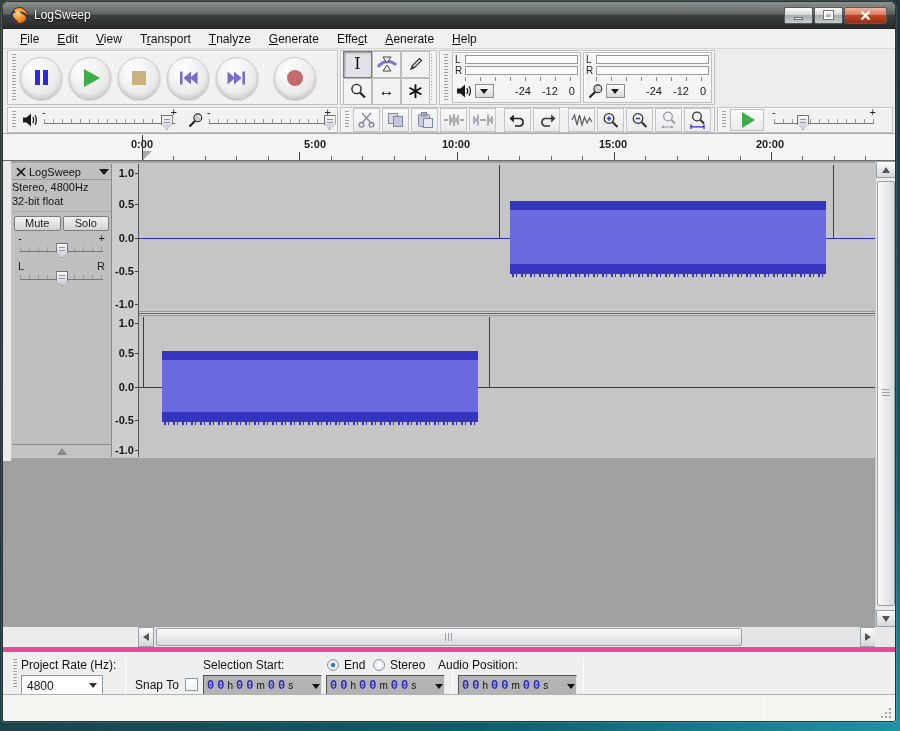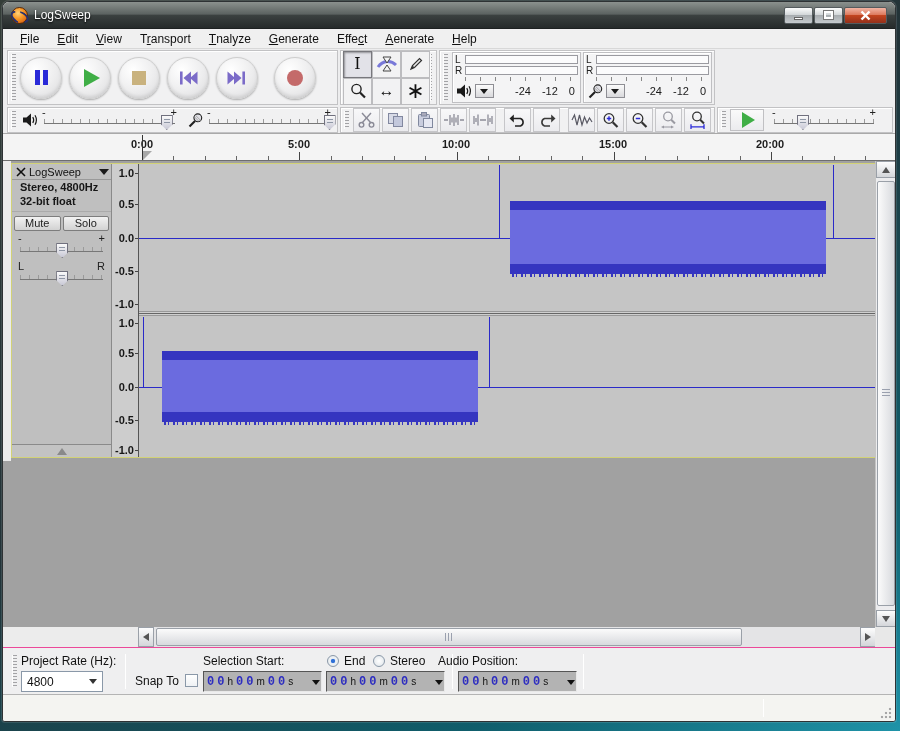--- a/index.html
+++ b/index.html
@@ -98,21 +98,21 @@
 
   
   .trackarea{position:absolute;left:0;top:159px;right:0;height:466px;background:#a1a1a1;}
   .leftstrip{position:absolute;left:0;top:0;width:8px;height:300px;background:#ebebeb;}
   .track{position:absolute;left:8px;top:2px;width:866px;height:295px;border:1px solid #d2d276;background:#bfbfbf;display:flex;}
   .tpanel{width:100px;background:#bfbfbf;border-right:1px solid #8a8a8a;position:relative;}
   .tp-head{height:16px;display:flex;align-items:center;border-bottom:1px solid #999;padding:0 2px;}
   .tp-close{width:13px;height:13px;display:flex;align-items:center;justify-content:center;border:0;background:transparent;padding:0;}
   .tp-name{flex:1;font-size:11px;color:#111;padding-left:2px;white-space:nowrap;overflow:hidden;}
   .tp-dd{width:0;height:0;border:5px solid transparent;border-top:6px solid #1a1a1a;margin-top:5px;}
-  .tp-info{font-size:11px;color:#161616;padding:1px 3px 0 8px;line-height:13px;font-weight:bold;}
+  .tp-info{font-size:11px;color:#161616;padding:1px 3px 0 0;line-height:13px;}
   .ms-row{display:flex;gap:2px;padding:4px 2px 2px 2px;border-top:1px solid #aaa;margin-top:3px;}
   .msbtn{flex:1;height:15px;font-size:11px;color:#222;border:1px solid #7d7d7d;border-radius:2px;
     background:linear-gradient(#f2f2f2,#d2d2d2);padding:0;line-height:1;}
   .tp-slider{position:relative;height:27px;margin:1px 6px 0 6px;}
   .tp-collapse{position:absolute;left:0;right:0;bottom:0;height:13px;border-top:1px solid #8a8a8a;
     background:#c3c3c3;display:flex;align-items:center;justify-content:center;padding:0;border-left:0;border-right:0;border-bottom:0;}
   .tri-up{width:0;height:0;border-left:5px solid transparent;border-right:5px solid transparent;border-bottom:7px solid #8a8a8a;}
   .vruler{width:27px;background:#cdcdcd;border-right:1px solid #555;position:relative;}
   .vr-ch{position:relative;}
   .vr-lab{position:absolute;right:4px;transform:translateY(-50%);font-size:11px;font-weight:bold;color:#161616;white-space:nowrap;}
@@ -142,21 +142,21 @@
   .hscrollrow{position:absolute;left:0;top:625px;right:0;height:20px;background:#ececec;}
   .hsb{position:absolute;left:135px;top:0;width:739px;height:20px;background:#e4e4e6;}
   .hbtn{position:absolute;top:0;width:16px;height:20px;border:1px solid #9aa0a8;
     background:linear-gradient(#fdfdfd,#d4d6da);display:flex;align-items:center;justify-content:center;padding:0;}
   .hthumb{position:absolute;left:18px;top:1px;width:586px;height:18px;border:1px solid #9aa0a8;border-radius:2px;
     background:linear-gradient(#fbfbfb,#d8dade);display:flex;align-items:center;justify-content:center;}
   .hthumb .gl{width:9px;height:8px;background:repeating-linear-gradient(to right,#9aa0ae 0 1px,transparent 1px 3px);}
   .corner{position:absolute;right:0;top:0;width:20px;height:20px;background:#e8e8e8;}
 
   
-  .selbar{position:absolute;left:0;top:645px;right:0;height:47px;background:#efeff0;border-top:1px solid #ec4899;}
+  .selbar{position:absolute;left:0;top:645px;right:0;height:47px;background:#efeff0;border-top:5px solid #ec4899;}
   .selbar .grip{position:absolute;left:6px;top:4px;bottom:4px;}
   .sb-label{position:absolute;font-size:12px;color:#111;white-space:nowrap;}
   .combo{position:absolute;width:82px;height:21px;border:1px solid #8a98a8;background:#fff;
     display:flex;align-items:center;font-size:12px;color:#111;padding-left:5px;}
   .combo-arrow{margin-left:auto;margin-right:5px;width:0;height:0;border:4px solid transparent;border-top:5px solid #333;margin-top:4px;}
   .vsep{position:absolute;width:1px;background:#c3c3c3;border-right:1px solid #fff;}
   .checkbox{position:absolute;width:13px;height:13px;border:1px solid #8a98a8;background:linear-gradient(#fff,#eef1f4);}
   .radio{position:absolute;width:12px;height:12px;border-radius:50%;border:1px solid #8a98a8;background:radial-gradient(#fff,#dde3e8);}
   .radio.checked::after{content:"";position:absolute;left:3px;top:3px;width:4px;height:4px;border-radius:50%;background:#2f6fd6;box-shadow:0 0 1px #2f6fd6;}
   .timefield{position:absolute;width:119px;height:21px;background:#b3b3b3;
@@ -480,21 +480,21 @@
         <span class="sl-max">+</span>
         <span class="sl-ticks"></span>
             <span class="sl-line"></span>
         <span class="thumb" style="left:24%;"></span>
       </div>
     </div>
   </div>
 
   <div class="rulerrow">
     <span class="rlabel" style="left:139px;">0:00</span>
-    <span class="rlabel" style="left:296px;text-align:center;">5:00</span>
+    <span class="rlabel" style="left:312px;text-align:center;">5:00</span>
     <span class="rlabel" style="left:453px;">10:00</span>
     <span class="rlabel" style="left:610px;">15:00</span>
     <span class="rlabel" style="left:767px;">20:00</span>
     <span class="rt-minor"></span>
     <span class="rt-major"></span>
     <span class="ruler-cursorline"></span>
     <span class="ruler-cursor"></span>
   </div>
 
   <div class="trackarea">

